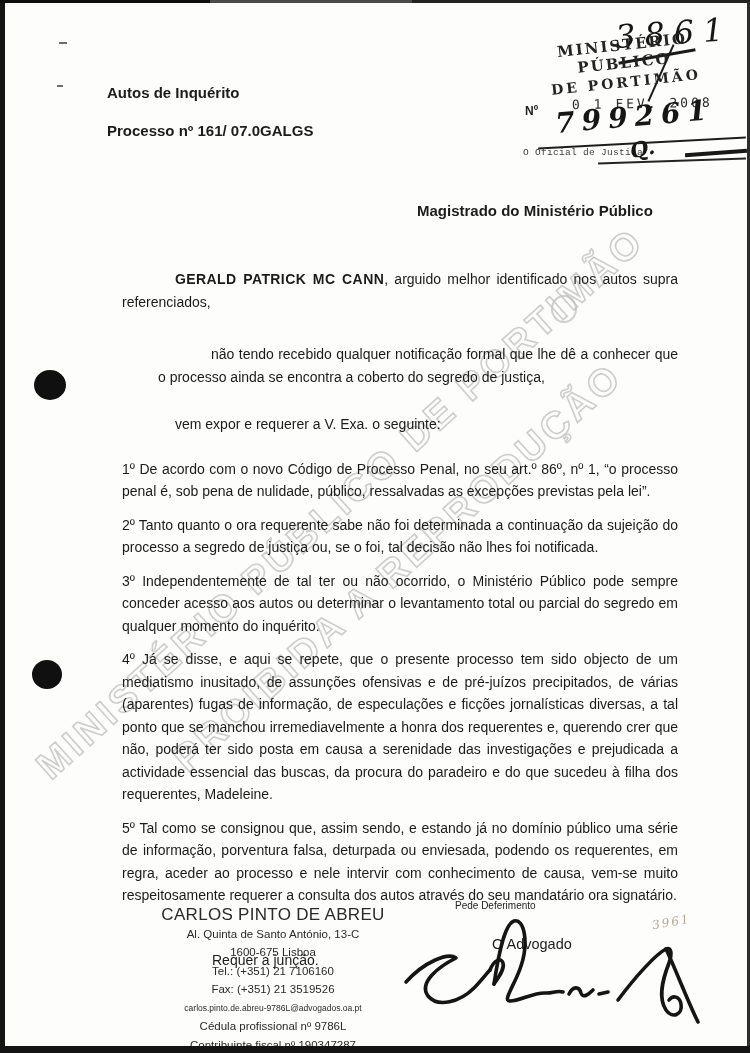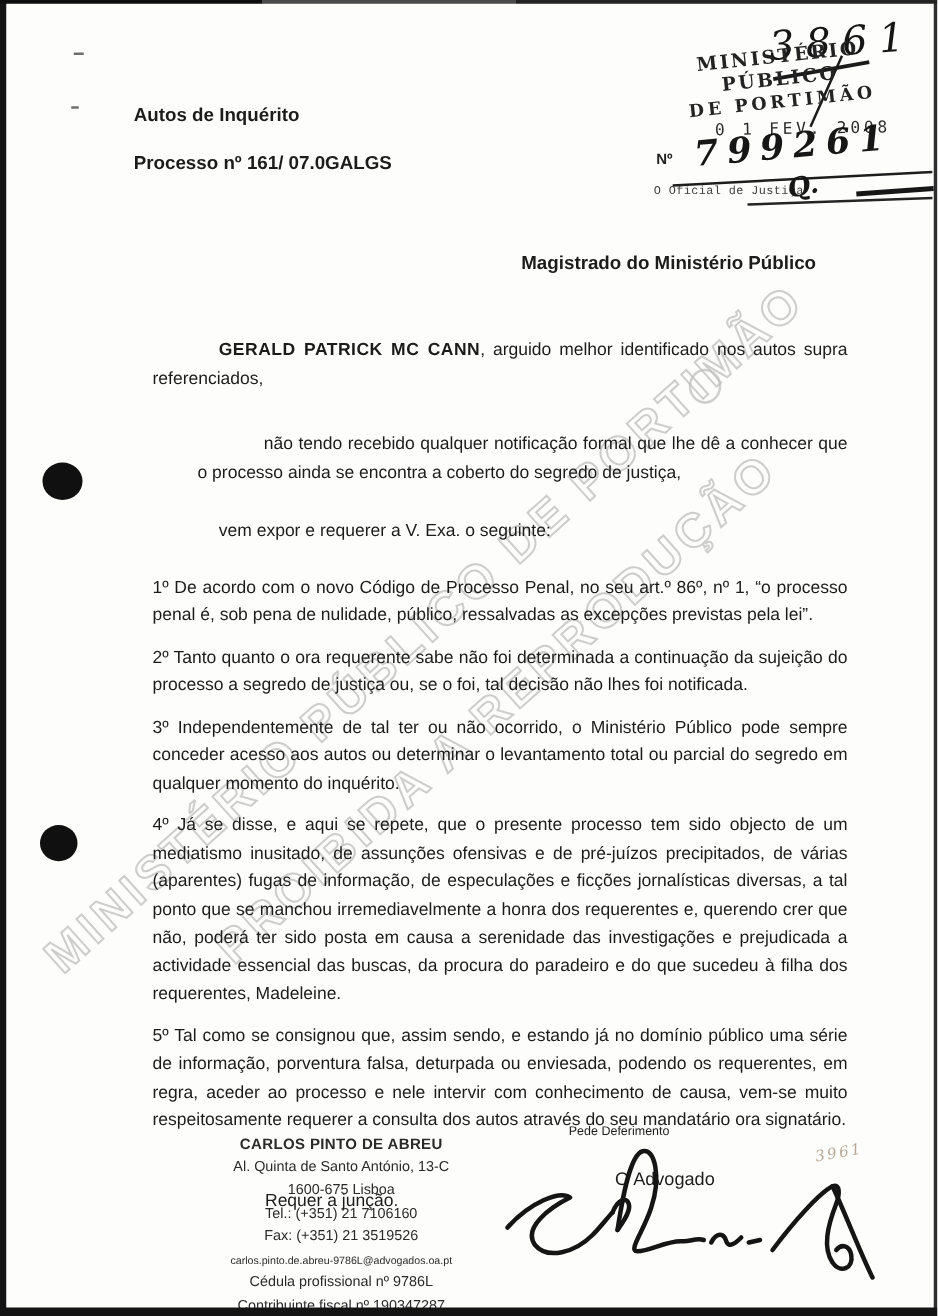--- a/index.html
+++ b/index.html
@@ -32,21 +32,21 @@
   .hw{font-family:"DejaVu Serif",serif;font-style:italic;color:#161616;}
   .hw-3861{position:absolute;left:115px;top:6px;font-size:32px;letter-spacing:9px;transform:rotate(-4deg);}
   .hw-3861-underline{position:absolute;left:118px;top:47px;width:78px;height:3px;background:#1a1a1a;transform:rotate(-10deg);}
   .hw-stray{position:absolute;left:160px;top:34px;width:2px;height:62px;background:#1a1a1a;transform:rotate(24deg);}
   .mp-stamp{position:absolute;left:24px;top:28px;width:200px;text-align:center;
     transform:rotate(-6deg);font-family:"DejaVu Serif",serif;font-weight:bold;color:#232323;}
   .mp-stamp .l1{font-size:15px;letter-spacing:2px;}
   .mp-stamp .l2{font-size:14px;letter-spacing:3px;margin-top:2px;}
   .date-stamp{position:absolute;left:72px;top:88px;font-family:"DejaVu Sans Mono",monospace;
     font-size:13px;letter-spacing:3px;color:#2d2d2d;transform:rotate(-1deg);white-space:nowrap;}
-  .num-label{position:absolute;left:25px;top:112px;font-size:12px;font-weight:bold;color:#222;}
+  .num-label{position:absolute;left:25px;top:96px;font-size:12px;font-weight:bold;color:#222;}
   .hw-num{position:absolute;left:55px;top:92px;font-size:28px;letter-spacing:7px;transform:rotate(-5deg);font-weight:bold;}
   .num-line{position:absolute;left:38px;top:134px;width:208px;height:2px;background:#1d1d1d;transform:rotate(-3deg);}
   .official-label{position:absolute;left:23px;top:139px;font-size:9.5px;color:#3f3f3f;letter-spacing:.3px;font-family:Liberation Mono, monospace;}
   .official-line{position:absolute;left:98px;top:152px;width:148px;height:2px;background:#242424;transform:rotate(-2deg);}
   .official-line2{position:absolute;left:185px;top:143px;width:62px;height:4px;background:#171717;transform:rotate(-4deg);}
   .hw-initial{position:absolute;left:130px;top:128px;font-size:21px;transform:rotate(-12deg);font-weight:bold;}
   
   .addressee{position:absolute;left:417px;top:177px;z-index:2;}
   .addressee div{font-weight:bold;font-size:15px;}
   .addressee .line2{margin-top:25px;}
@@ -59,21 +59,21 @@
   .p3{margin-top:25px;}
   .art{margin-top:22px;}
   .art + .art{margin-top:11px;}
   .requer{margin-top:42px;text-indent:90px;}
   .applicant-name{font-weight:bold;letter-spacing:.4px;}
   
   .ring{position:absolute;left:551px;top:295px;width:22px;height:24px;border:2.5px solid #cfcfcf;border-radius:50%;z-index:1;}
   
   .lawyer{position:absolute;left:148px;top:906px;width:250px;text-align:center;z-index:2;
     font-size:11.5px;line-height:18.5px;color:#2a2a2a;}
-  .lawyer .name{font-weight:bold;font-size:12px;letter-spacing:.3px;}
+  .lawyer .name{font-weight:normal;font-size:17px;letter-spacing:.3px;}
   .lawyer .email{font-size:8.5px;}
   .pede{position:absolute;left:455px;top:900px;font-size:10px;z-index:2;}
   .advogado{position:absolute;left:492px;top:936px;font-size:14.5px;z-index:2;}
   .pencil-note{position:absolute;left:652px;top:915px;font-family:"DejaVu Serif",serif;
     font-style:italic;font-size:12px;color:#b7a795;transform:rotate(-10deg);letter-spacing:2px;z-index:2;}
   .sig{position:absolute;left:396px;top:908px;z-index:3;}
 </style>
 </head>
 <body>
 

